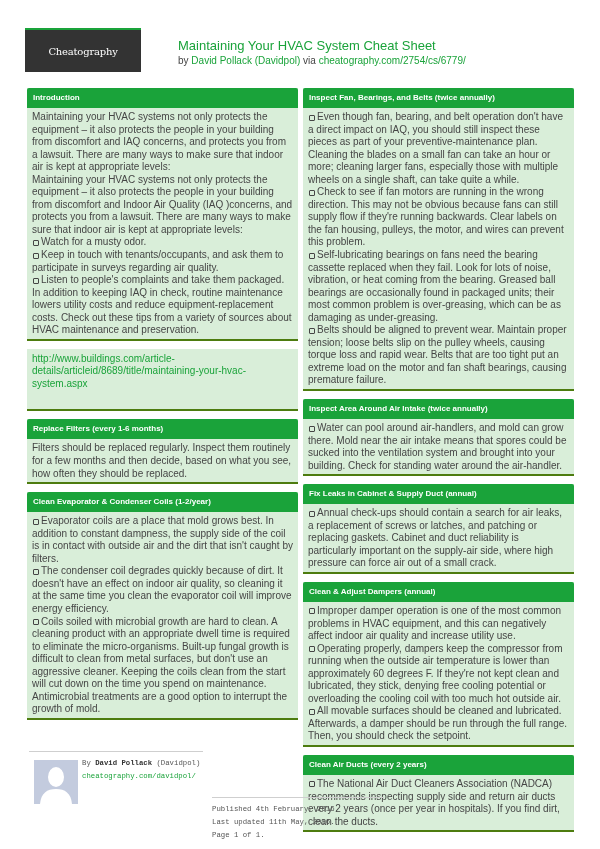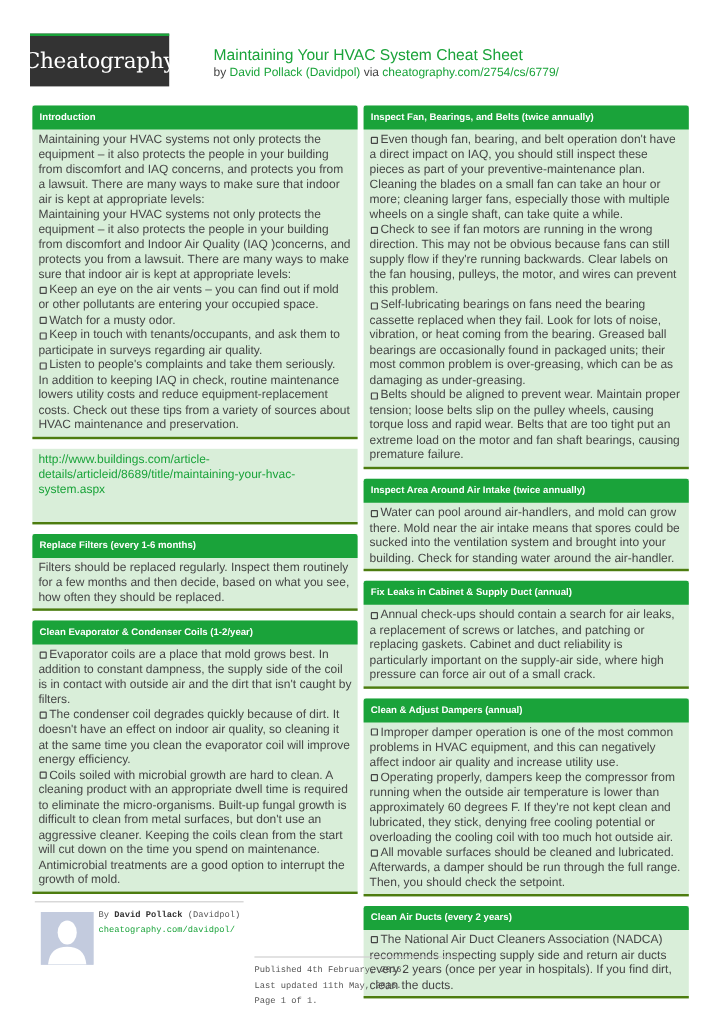--- a/index.html
+++ b/index.html
@@ -1,21 +1,21 @@
 <!DOCTYPE html>
 <html><head>
 <meta charset="utf-8">
 <style>
   * { box-sizing: border-box; margin: 0; padding: 0; }
   html, body { width: 600px; height: 849px; background: #ffffff; overflow: hidden; }
   body { font-family: "Liberation Sans", sans-serif; color: #464646; position: relative; }
 
   .header { position: absolute; top: 28px; left: 25px; right: 25px; height: 45px; }
   .logo { position: absolute; left: 0; top: 0; width: 116px; height: 44px; background: #333333; border-top: 2px solid #1aa33a; display: flex; align-items: center; justify-content: center; }
-  .logo span { font-family: "DejaVu Serif", "Liberation Serif", serif; color: #ffffff; font-size: 18px; letter-spacing: -0.2px; }
+  .logo span { font-family: "DejaVu Serif", "Liberation Serif", serif; color: #ffffff; font-size: 10px; letter-spacing: -0.2px; }
   .title-block { position: absolute; left: 153px; top: 10px; }
   .title { color: #1aa33a; font-size: 13px; line-height: 15px; }
   .byline { font-size: 10px; line-height: 13px; color: #444; margin-top: 1px; text-align: right; }
   .byline .g { color: #1aa33a; }
 
   .col { position: absolute; top: 88px; width: 271px; }
   .col.left { left: 27px; }
   .col.right { left: 303px; }
 
   .box { background: #d9eed9; border-bottom: 2px solid #4d7c0f; margin-bottom: 8px; }
@@ -55,24 +55,23 @@
   </div>
 </div>
 
 <div class="col left">
 
   <div class="box">
     <div class="box-head">Introduction</div>
     <div class="box-body">
       <p>Maintaining your HVAC systems not only protects the equipment – it also protects the people in your building from discomfort and IAQ concerns, and protects you from a lawsuit. There are many ways to make sure that indoor air is kept at appropriate levels:</p>
       <p>Maintaining your HVAC systems not only protects the equipment – it also protects the people in your building from discomfort and Indoor Air Quality (IAQ )concerns, and protects you from a lawsuit. There are many ways to make sure that indoor air is kept at appropriate levels:</p>
-      <p><span class="cb"></span><span>Keep an eye on the air vents – you can find out if mold or other pollutants are entering your occupied space.</span></p>
       <p><span class="cb"></span><span>Watch for a musty odor.</span></p>
       <p><span class="cb"></span><span>Keep in touch with tenants/occupants, and ask them to participate in surveys regarding air quality.</span></p>
-      <p><span class="cb"></span><span>Listen to people's complaints and take them seriously.</span></p>
+      <p><span class="cb"></span><span>Listen to people's complaints and take them packaged.</span></p>
       <p>In addition to keeping IAQ in check, routine maintenance lowers utility costs and reduce equipment-replacement costs. Check out these tips from a variety of sources about HVAC maintenance and preservation.</p>
     </div>
   </div>
 
   <div class="box linkbox">
     <div class="box-body">
       <span class="link">http://www.buildings.com/article-details/articleid/8689/title/maintaining-your-hvac-system.aspx</span>
     </div>
   </div>
 

